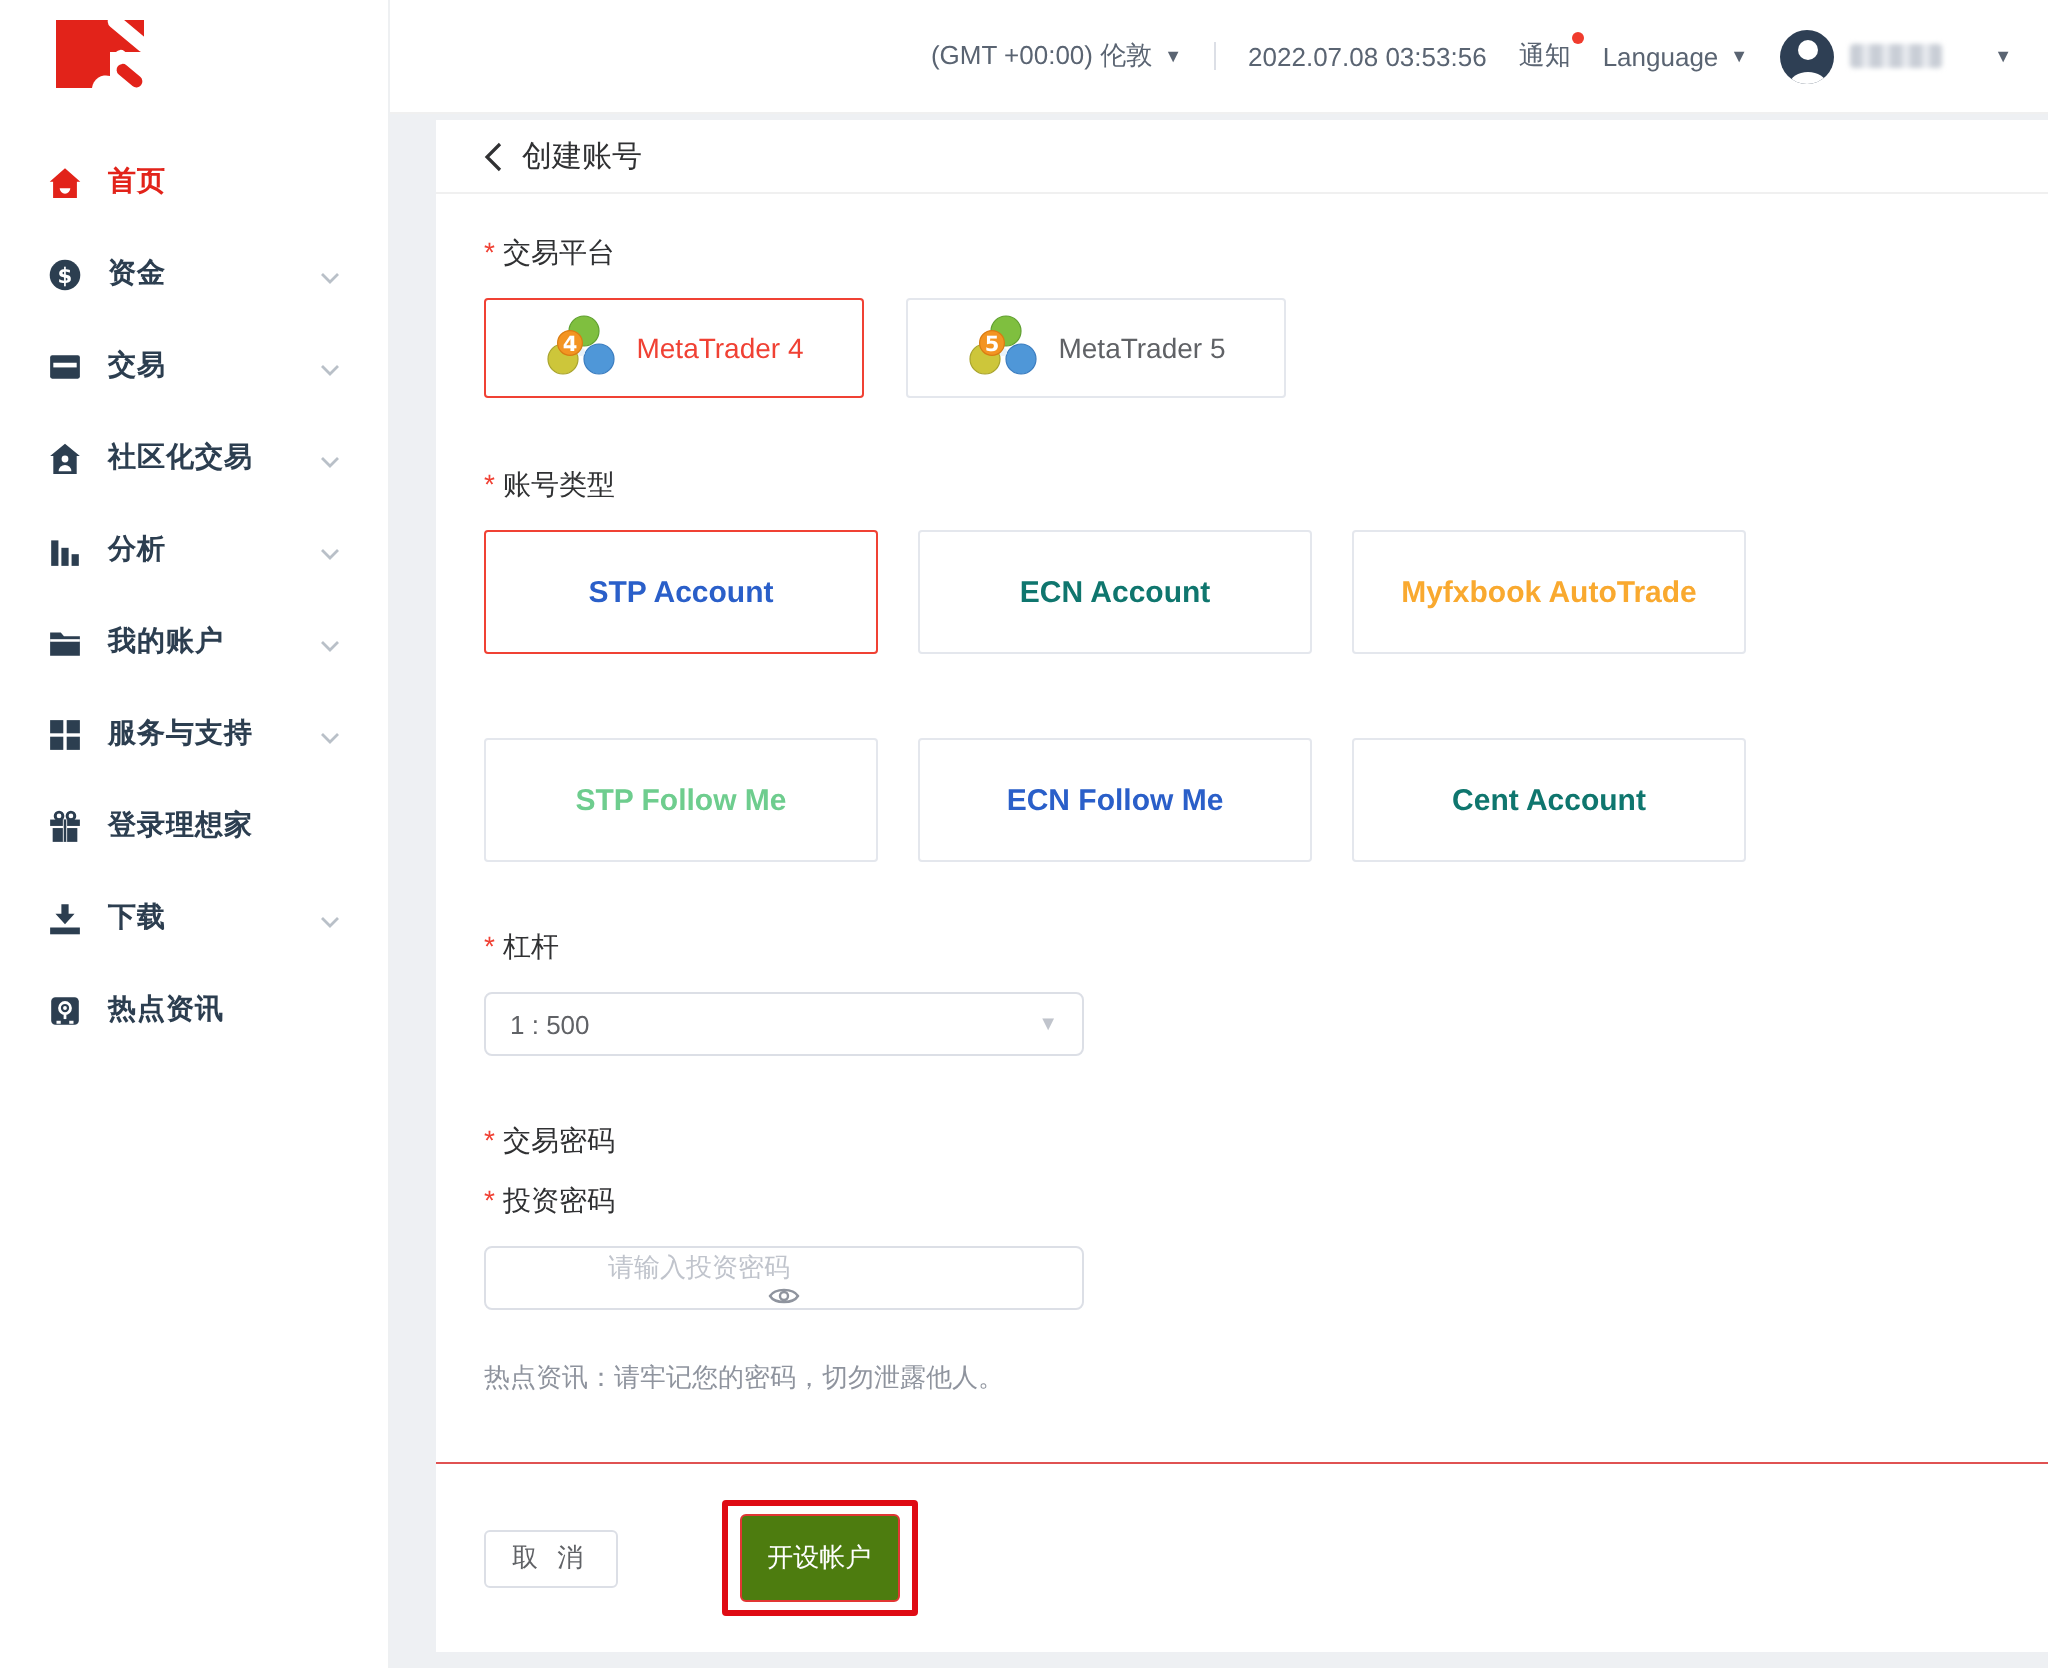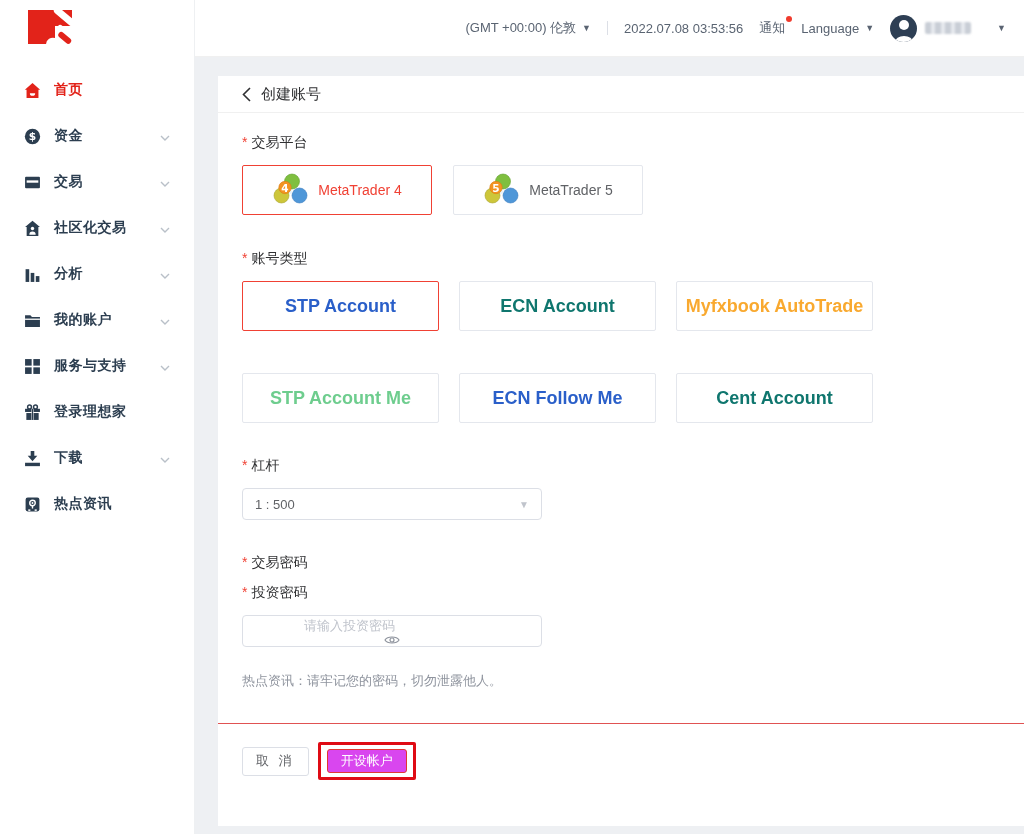--- a/index.html
+++ b/index.html
@@ -28,21 +28,21 @@
   .tb-caret { font-size:9px; color:#5a6472; margin-left:6px; }
   .tb-divider { width:1px; height:14px; background:#dcdfe6; margin-left:16px; }
   .notif { position:relative; }
   .notif .dot { position:absolute; top:-3px; right:-7px; width:6px; height:6px; border-radius:50%; background:#f03b2d; }
   .avatar { width:27px; height:27px; border-radius:50%; background:#2e3f54; position:relative; overflow:hidden; }
   .avatar .head { position:absolute; top:5px; left:8.5px; width:10px; height:10px; border-radius:50%; background:#fff; }
   .avatar .body { position:absolute; bottom:-6px; left:4.5px; width:18px; height:12px; border-radius:50%; background:#fff; }
   .user-name-blur { width:46px; height:12px; margin-left:8px; border-radius:2px;
     background:repeating-linear-gradient(90deg,#c9ced6 0 6px,#e6e9ee 6px 10px); filter:blur(1.2px); }
 
-  .work-area { flex:1; background:#eef0f3; padding:19px 0 8px 23px; min-height:0; }
+  .work-area { flex:1; background:#eef0f3; padding:3px 0 8px 23px; min-height:0; }
   .card { background:#fff; height:100%; }
 
   .card-header { display:flex; align-items:center; padding:0 24px; height:37px; border-bottom:1px solid #f0f0f0; }
   .back { display:flex; align-items:center; cursor:pointer; }
   .card-title { font-size:15px; color:#303133; margin-left:10px; }
 
   .form { padding:22px 24px 0; }
   .field-label { font-size:14px; color:#303133; margin-bottom:16px; height:14px; line-height:14px; }
   .req { color:#f04134; margin-right:4px; }
 
@@ -50,47 +50,47 @@
   .row-platform { margin-bottom:36px; }
   .row-acct1 { margin-bottom:42px; }
   .row-acct2 { margin-bottom:35px; }
 
   .plat-btn { width:190px; height:50px; border:1px solid #e4e7ed; border-radius:2px; background:#fff;
     display:flex; align-items:center; justify-content:center; margin-right:21px; cursor:pointer;
     font-size:14px; color:#606266; }
   .plat-btn.selected { border-color:#f04134; color:#f04134; }
   .plat-btn .mt-icon { margin-right:10px; }
 
-  .acct-btn { width:197px; height:50px; border:1px solid #e4e7ed; border-radius:2px; background:#fff;
+  .acct-btn { width:197px; height:62px; border:1px solid #e4e7ed; border-radius:2px; background:#fff;
     display:flex; align-items:center; justify-content:center; margin-right:20px; cursor:pointer;
-    font-size:18px; font-weight:700; }
+    font-size:15px; font-weight:700; }
   .acct-btn.selected { border-color:#f04134; }
   .c-blue   { color:#2a5fc9; }
   .c-red    { color:#0f766e; }
   .c-orange { color:#f9a92f; }
   .c-green  { color:#6ecd8e; }
 
   .control { width:300px; height:32px; border:1px solid #dcdfe6; border-radius:4px; background:#fff;
     display:flex; align-items:center; padding:0 12px; margin-bottom:35px; }
   .control .sel-text { flex:1; font-size:13px; color:#606266; }
   .control input { flex:1; border:none; outline:none; font-size:13px; color:#606266; background:transparent; }
   .control input::placeholder { color:#c0c4cc; }
   .sel-caret { font-size:10px; color:#c0c4cc; }
   .eye { display:flex; align-items:center; cursor:pointer; }
   .control.last { margin-bottom:25px;flex-direction:column; }
 
   .notice { font-size:13px; color:#8f949e; margin-bottom:33px; }
 
   .red-rule { border:none; border-top:1px solid #e05252; margin:0 0 0 0; }
 
-  .btn-row { display:flex; align-items:center; margin-top:18px; }
+  .btn-row { display:flex; align-items:center; margin-top:18px;gap:43px; }
   .btn-cancel { background:#fff; border:1px solid #dcdfe6; border-radius:3px; height:29px; padding:0 13px;
     font-size:13px; color:#606266; letter-spacing:3px; cursor:pointer; }
   .annotation-box { border:3px solid #df0b14; border-radius:2px; padding:4px 6px; margin-left:9px; display:inline-block; }
-  .btn-submit { background:#d946ef; border:1px solid #e23634; border-radius:3px; height:24px; padding:0 13px;
+  .btn-submit { background:#4d7c0f; border:1px solid #e23634; border-radius:3px; height:44px; padding:0 13px;
     font-size:13px; color:#fff; cursor:pointer; }
 </style>
 </head>
 <body>
 
 <div class="app">
 
   <aside class="sidebar">
     <div class="logo">
       <svg width="46" height="37" viewBox="0 0 46 37">
@@ -318,21 +318,21 @@
 
           <div class="field-label">
             <span class="req">*</span><span>账号类型</span>
           </div>
           <div class="opt-row row-acct1">
             <button class="acct-btn selected c-blue">STP Account</button>
             <button class="acct-btn c-red">ECN Account</button>
             <button class="acct-btn c-orange">Myfxbook AutoTrade</button>
           </div>
           <div class="opt-row row-acct2">
-            <button class="acct-btn c-green">STP Account Me</button>
+            <button class="acct-btn c-green">STP Follow Me</button>
             <button class="acct-btn c-blue">ECN Follow Me</button>
             <button class="acct-btn c-red">Cent Account</button>
           </div>
 
           <div class="field-label">
             <span class="req">*</span><span>杠杆</span>
           </div>
           <div class="control">
             <span class="sel-text">1 : 500</span>
             <span class="sel-caret">▼</span>

